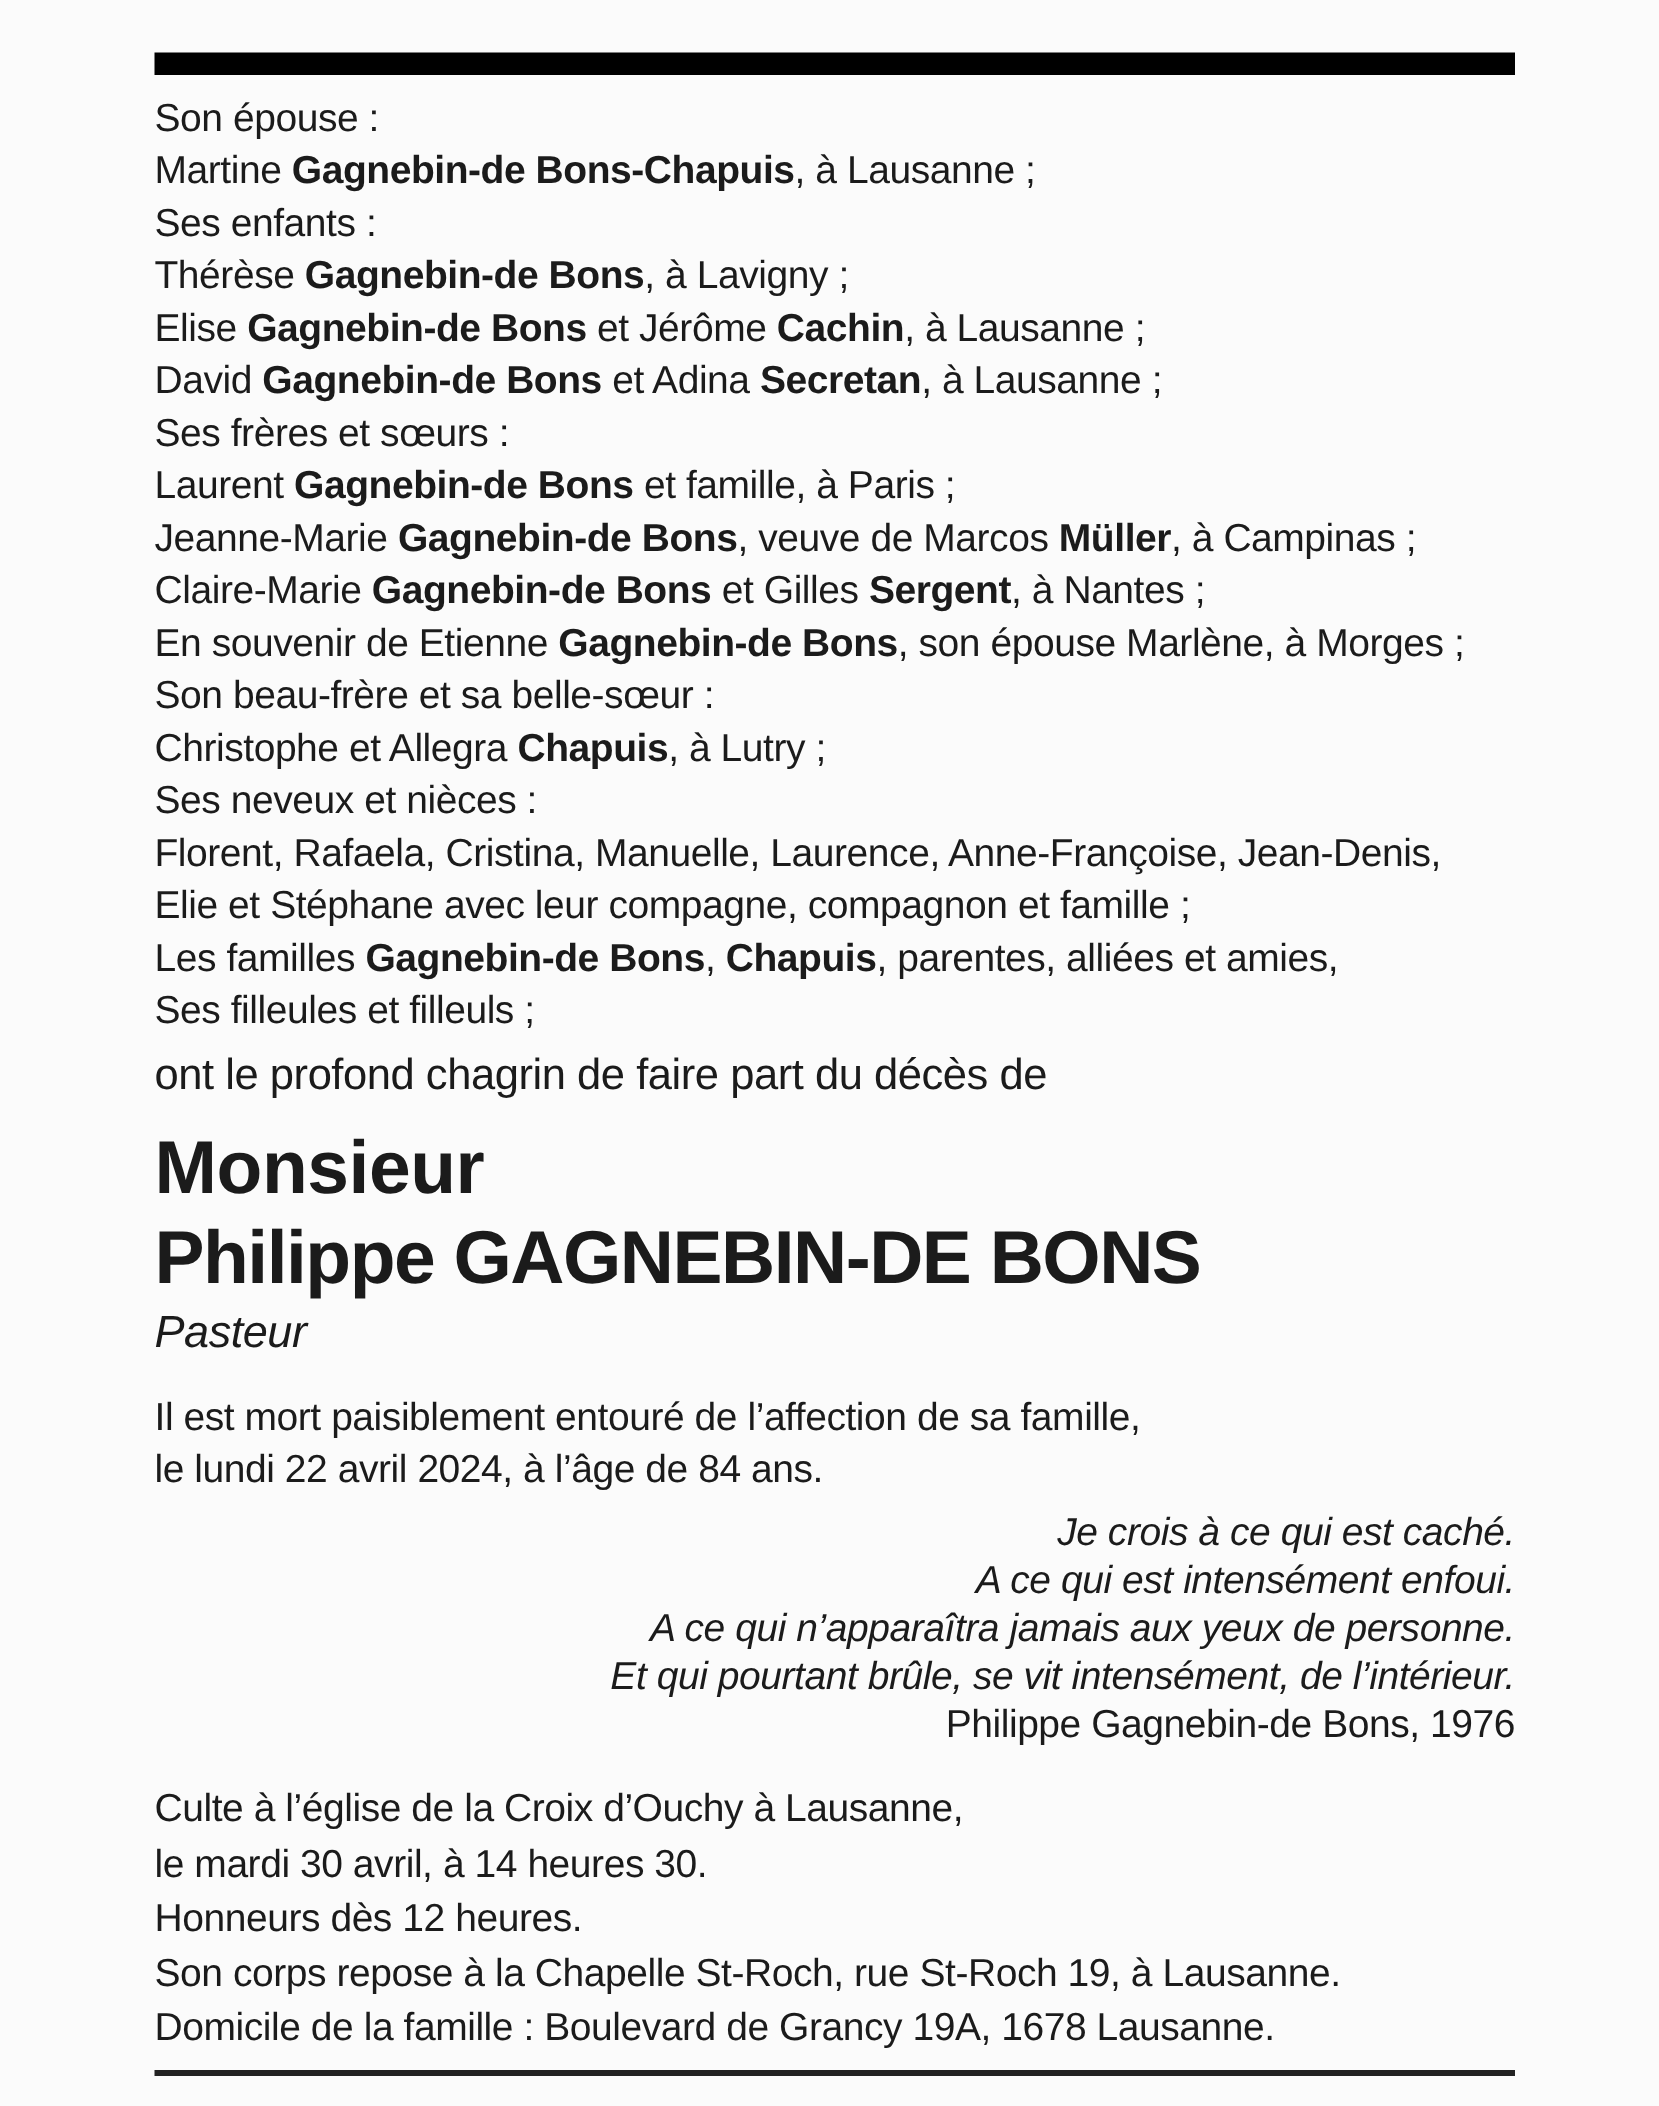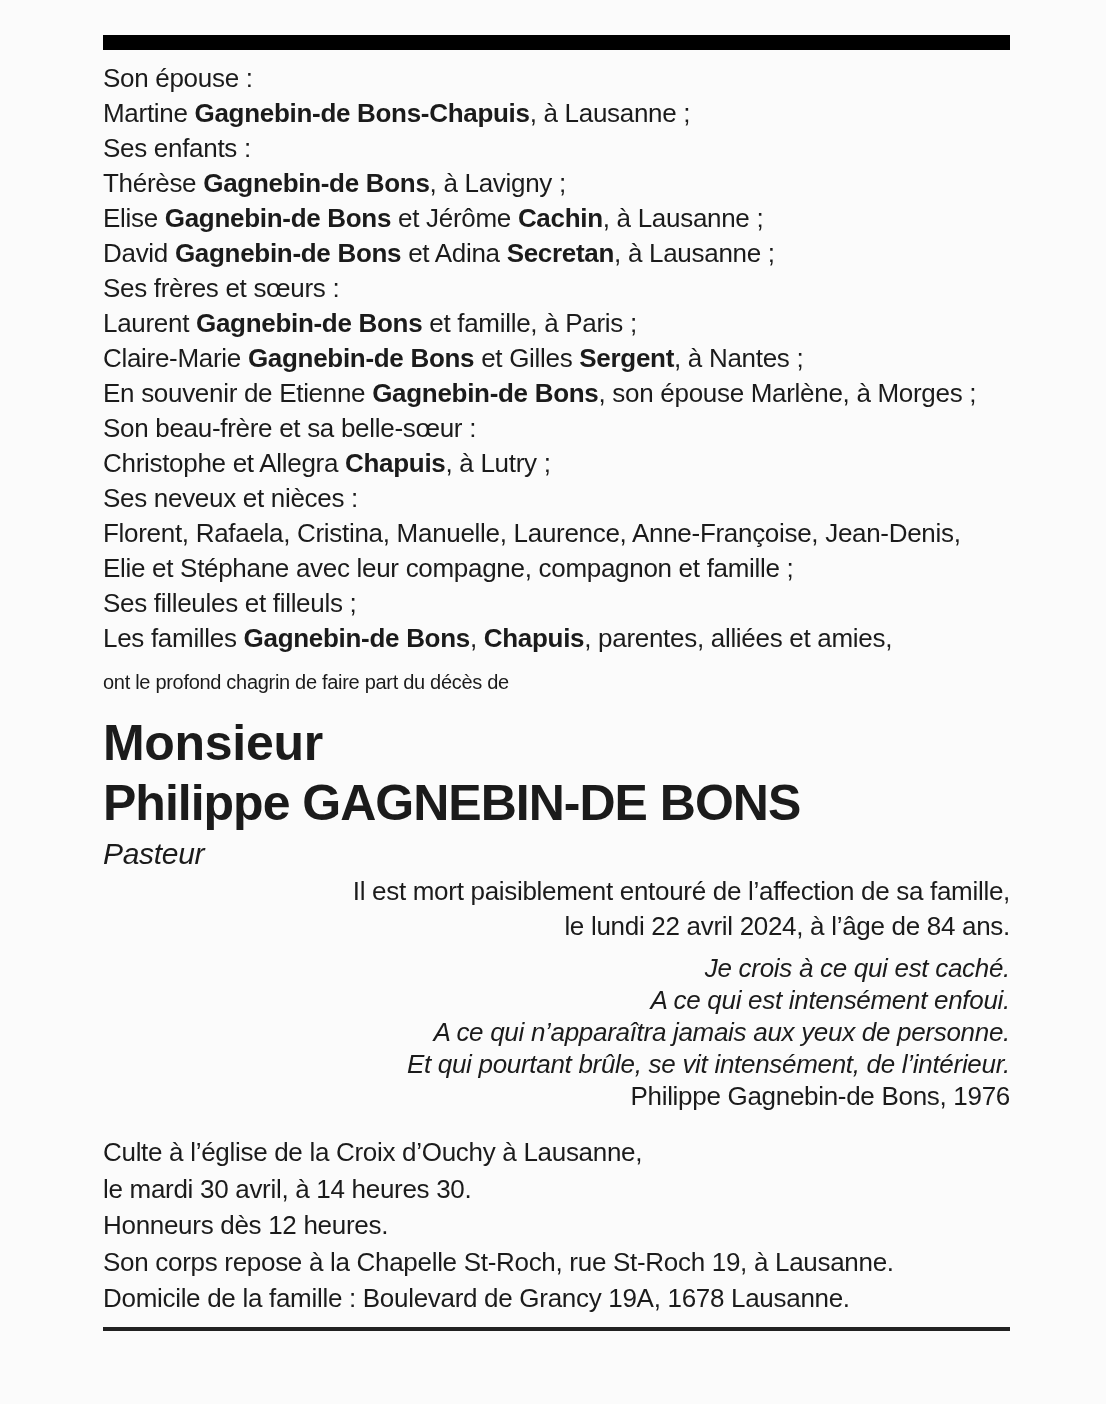--- a/index.html
+++ b/index.html
@@ -35,21 +35,21 @@
   }
   .family{
     margin-top:11px;
     font-size:26px;
     line-height:35px;
   }
   .line{white-space:nowrap;}
   .b{font-weight:bold;}
   .intro{
     margin-top:9px;
-    font-size:20px;
+    font-size:29px;
     line-height:35px;
   }
   .deceased{
     text-align:left;
   }
   .deceased-title{
     margin-top:14px;
     font-size:50px;
     line-height:58px;
     font-weight:bold;
@@ -59,24 +59,23 @@
     line-height:62px;
     font-weight:bold;
     letter-spacing:-1px;
   }
   .deceased-role{
     font-size:30px;
     line-height:40px;
     font-style:italic;
   }
   .death{
-    margin-top:0;
+    margin-top:18px;
     font-size:26px;
     line-height:35px;
-    text-align:right;
   }
   .quote{
     margin-top:8px;
     font-size:26px;
     line-height:32px;
     text-align:right;
     font-style:italic;
   }
   .quote .attribution{
     font-style:normal;
@@ -97,29 +96,30 @@
 
     <div class="family">
         <div class="line"><span>Son épouse :</span></div>
         <div class="line"><span>Martine </span><span class="b">Gagnebin-de Bons-Chapuis</span><span>, à Lausanne ;</span></div>
         <div class="line"><span>Ses enfants :</span></div>
         <div class="line"><span>Thérèse </span><span class="b">Gagnebin-de Bons</span><span>, à Lavigny ;</span></div>
         <div class="line"><span>Elise </span><span class="b">Gagnebin-de Bons</span><span> et Jérôme </span><span class="b">Cachin</span><span>, à Lausanne ;</span></div>
         <div class="line"><span>David </span><span class="b">Gagnebin-de Bons</span><span> et Adina </span><span class="b">Secretan</span><span>, à Lausanne ;</span></div>
         <div class="line"><span>Ses frères et sœurs :</span></div>
         <div class="line"><span>Laurent </span><span class="b">Gagnebin-de Bons</span><span> et famille, à Paris ;</span></div>
+        <div class="line"><span>Jeanne-Marie </span><span class="b">Gagnebin-de Bons</span><span>, veuve de Marcos </span><span class="b">Müller</span><span>, à Campinas ;</span></div>
         <div class="line"><span>Claire-Marie </span><span class="b">Gagnebin-de Bons</span><span> et Gilles </span><span class="b">Sergent</span><span>, à Nantes ;</span></div>
         <div class="line"><span>En souvenir de Etienne </span><span class="b">Gagnebin-de Bons</span><span>, son épouse Marlène, à Morges ;</span></div>
         <div class="line"><span>Son beau-frère et sa belle-sœur :</span></div>
         <div class="line"><span>Christophe et Allegra </span><span class="b">Chapuis</span><span>, à Lutry ;</span></div>
         <div class="line"><span>Ses neveux et nièces :</span></div>
         <div class="line"><span>Florent, Rafaela, Cristina, Manuelle, Laurence, Anne-Françoise, Jean-Denis,</span></div>
         <div class="line"><span>Elie et Stéphane avec leur compagne, compagnon et famille ;</span></div>
+        <div class="line"><span>Les familles </span><span class="b">Gagnebin-de Bons</span><span>, </span><span class="b">Chapuis</span><span>, parentes, alliées et amies,</span></div>
         <div class="line"><span>Ses filleules et filleuls ;</span></div>
-        <div class="line"><span>Les familles </span><span class="b">Gagnebin-de Bons</span><span>, </span><span class="b">Chapuis</span><span>, parentes, alliées et amies,</span></div>
       </div>
 
     <div class="intro">ont le profond chagrin de faire part du décès de</div>
 
     <div class="deceased">
       <div class="deceased-title">Monsieur</div>
       <div class="deceased-name">Philippe GAGNEBIN-DE BONS</div>
       <div class="deceased-role">Pasteur</div>
     </div>
 

